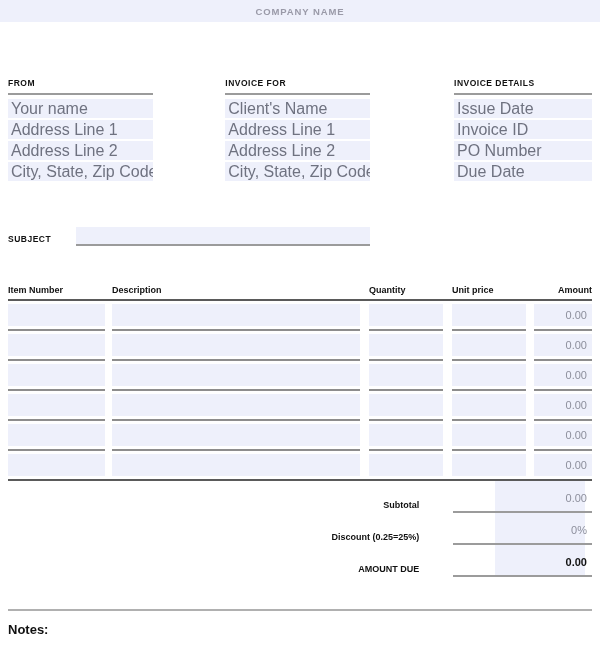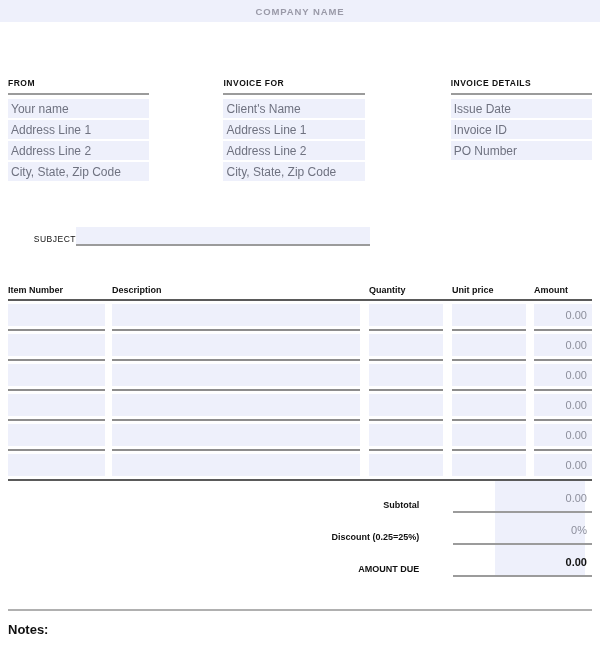--- a/index.html
+++ b/index.html
@@ -62,40 +62,39 @@
     margin-bottom: 4px;
   }
   .field {
     height: 19px;
     background: #eef0fb;
     margin-bottom: 2px;
     display: flex;
     align-items: center;
     padding-left: 3px;
     box-sizing: border-box;
-    font-size: 12px;
+    font-size: 16px;
     color: #6f7280;
     white-space: nowrap;
     overflow: hidden;
   }
 
   
   .subject-row {
     display: flex;
     align-items: flex-end;
     margin-top: 44px;
   }
   .subject-label {
     font-size: 8.5px;
-    font-weight: normal;
+    font-weight: bold;
     letter-spacing: 0.5px;
     color: #111;
     width: 68px;
     padding-bottom: 2px;
-    text-align: right;
   }
   .subject-field-wrap {
     width: 294px;
   }
   .subject-field {
     height: 17px;
     background: #eef0fb;
   }
   .subject-rule {
     height: 2px;
@@ -115,21 +114,21 @@
   .col-qty    { width: 74px;  margin-left: 9px; }
   .col-unit   { width: 74px;  margin-left: 9px; }
   .col-amount { width: 58px;  margin-left: 8px; }
 
   .t-head {
     font-size: 9px;
     font-weight: bold;
     color: #111;
     padding-bottom: 4px;
   }
-  .t-head.right { }
+  .t-head.right { text-align: right; }
 
   .head-rule {
     height: 2px;
     background: #5a5a5a;
     margin-bottom: 3px;
   }
 
   .cell {
     height: 22px;
     background: #eef0fb;
@@ -257,20 +256,21 @@
     </div>
 
     <div class="party-col spacer-b"></div>
 
     <div class="party-col">
       <div class="party-heading">INVOICE DETAILS</div>
       <div class="heading-rule"></div>
       <div class="field">Issue Date</div>
       <div class="field">Invoice ID</div>
       <div class="field">PO Number</div>
+      <div class="field">Due Date</div>
     </div>
   </div>
 
   <div class="subject-row">
     <div class="subject-label">SUBJECT</div>
     <div class="subject-field-wrap">
       <div class="subject-field"></div>
       <div class="subject-rule"></div>
     </div>
   </div>

